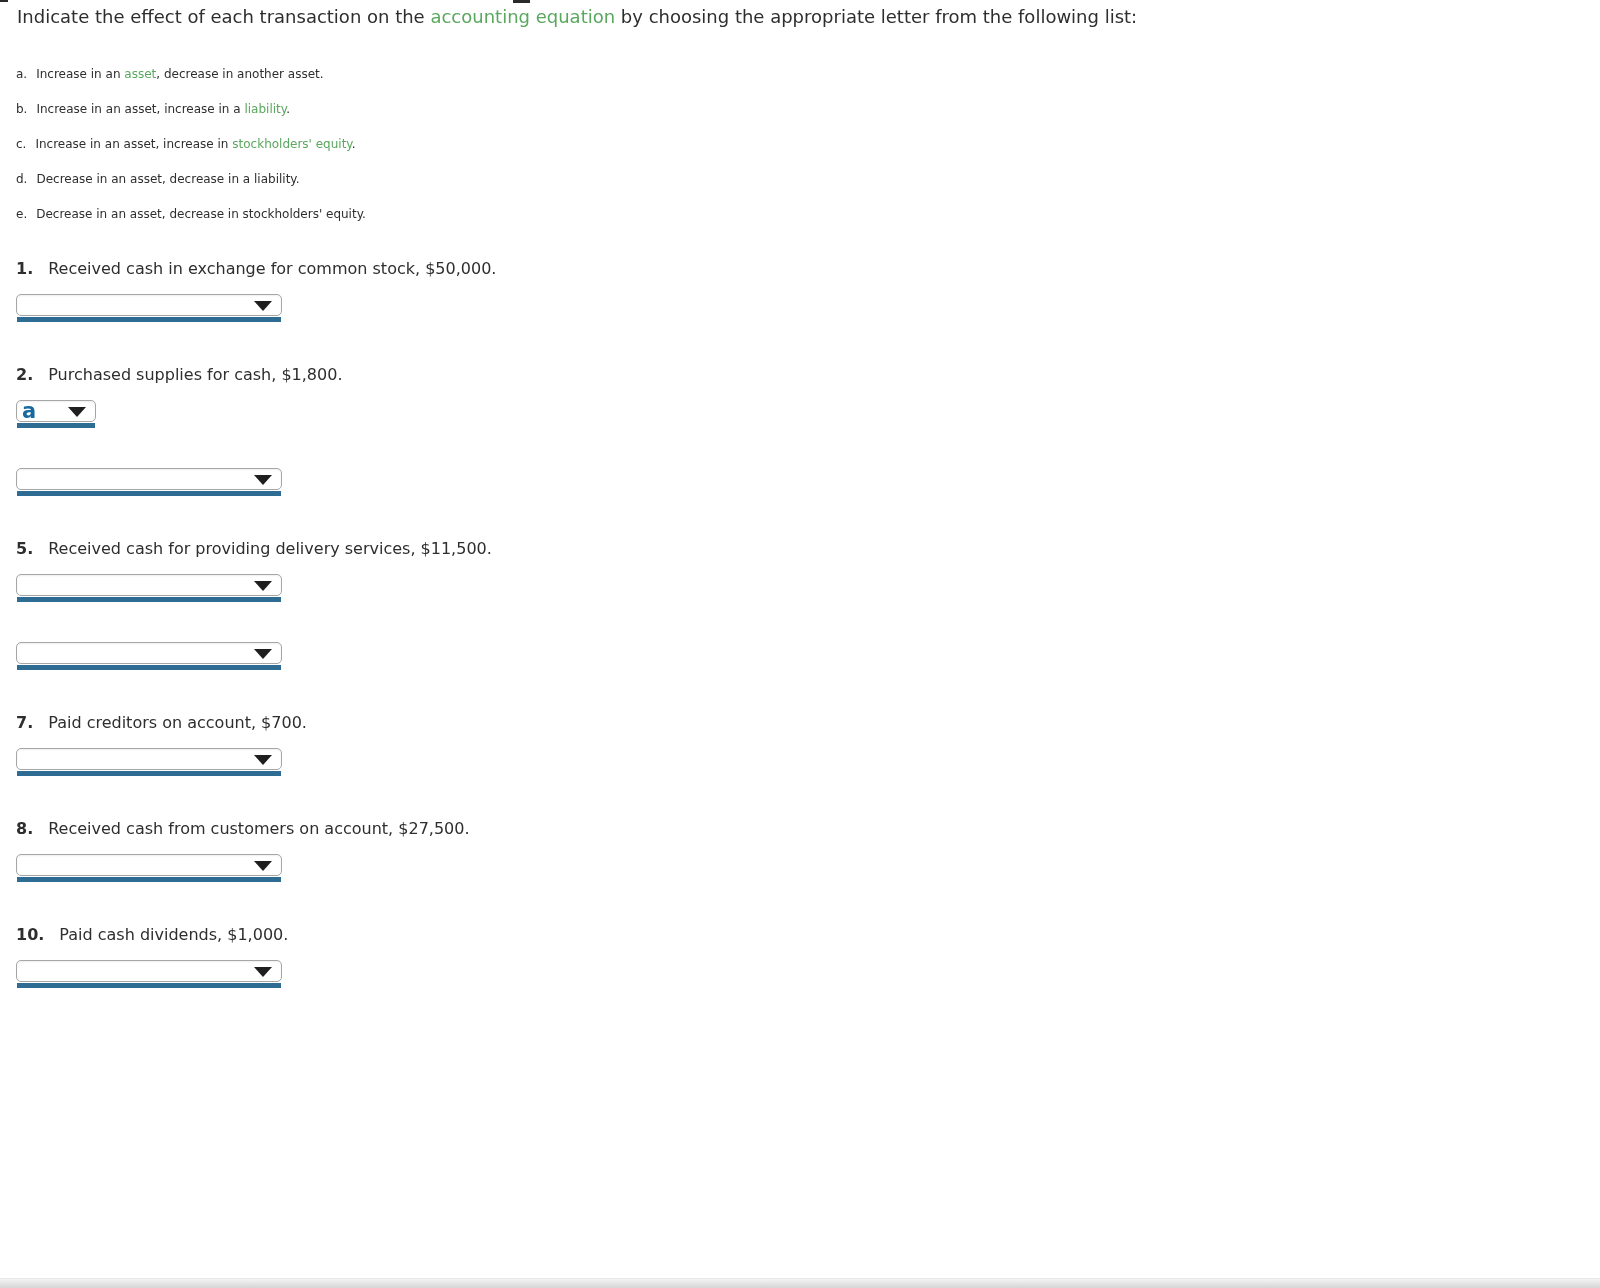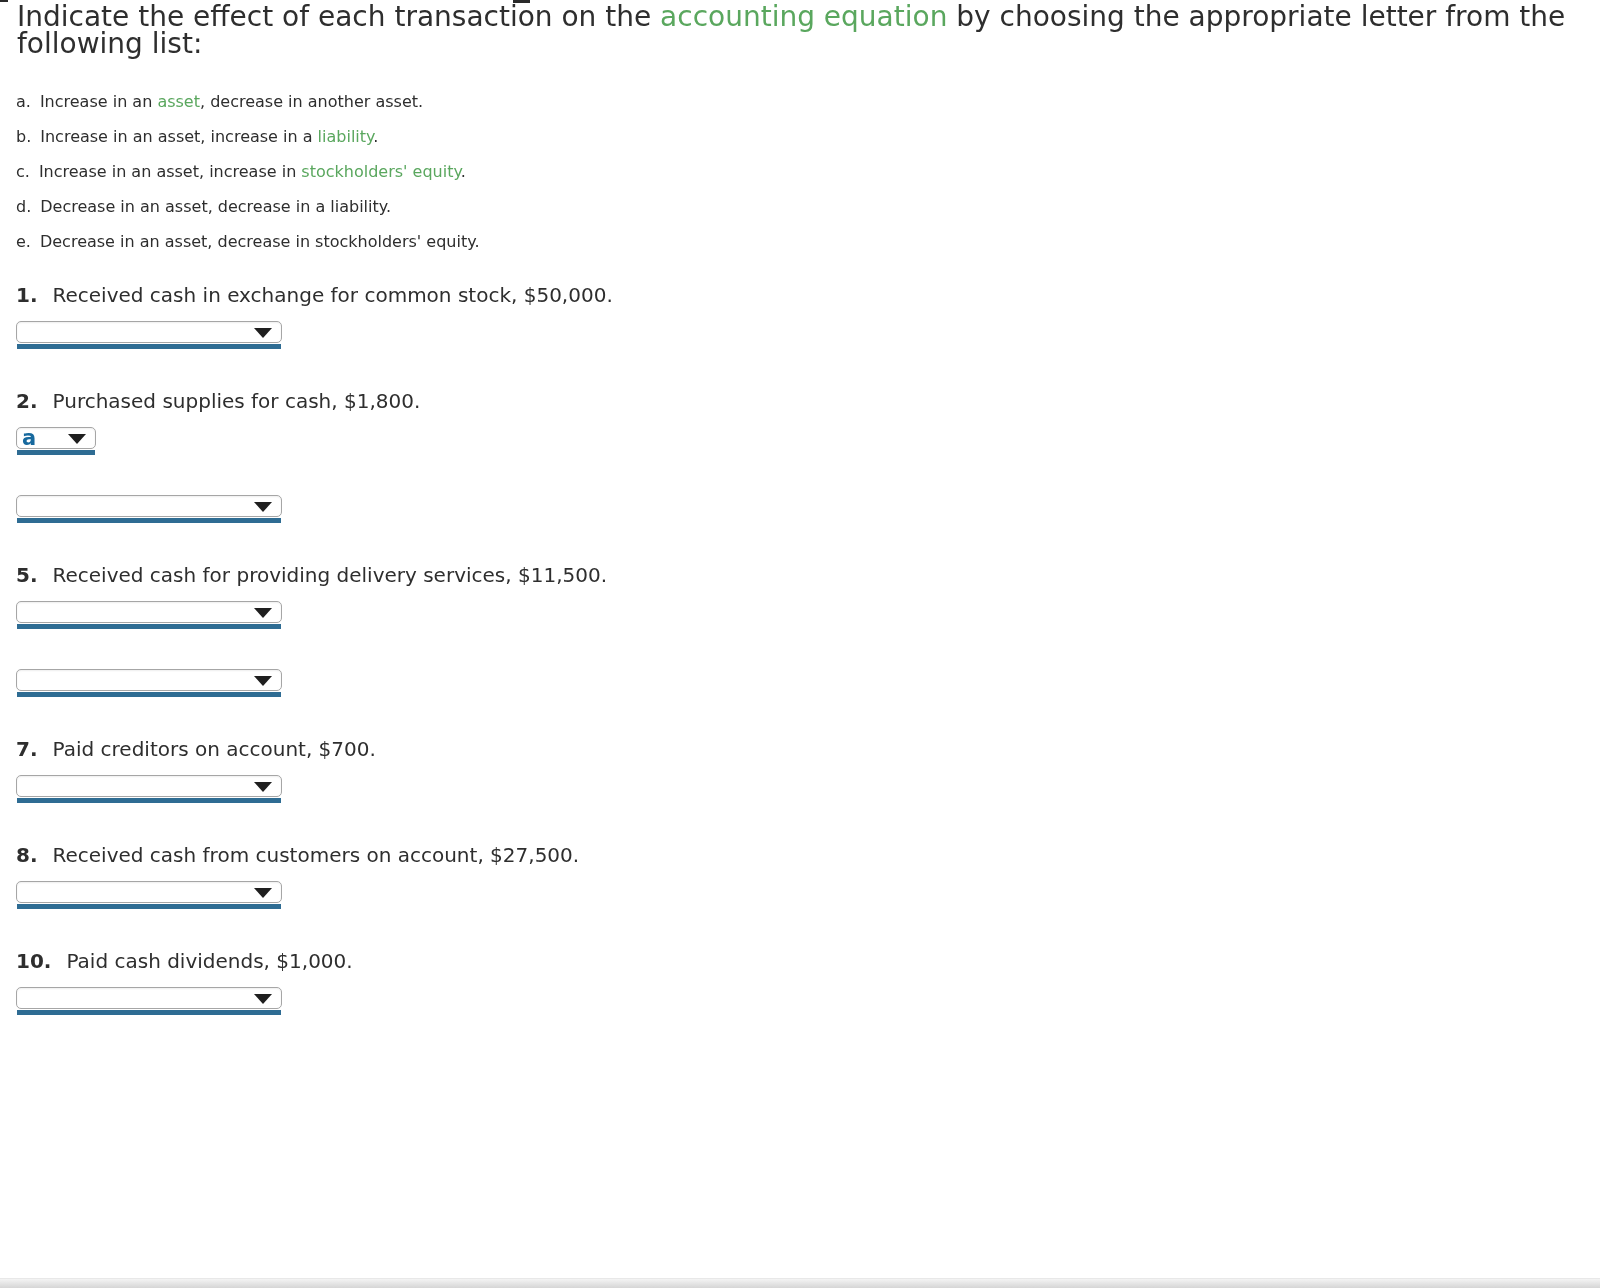--- a/index.html
+++ b/index.html
@@ -18,36 +18,36 @@
   .page { position: relative; width: 100%; height: 100%; }
 
   
   .top-fragment { position: absolute; background: #2a2a2a; }
   .frag-1 { left: 0; top: 0; width: 8px; height: 2px; }
   .frag-2 { left: 513px; top: 0; width: 17px; height: 3px; }
 
   .intro {
     margin: 0;
     padding: 3px 20px 0 17px;
-    font-size: 28px;
+    font-size: 18px;
     line-height: 27px;
   }
   .green-link { color: var(--green, #5aa75e); cursor: pointer; }
 
   .options {
     margin-top: 27px;
     padding-left: 16px;
-    font-size: 16px;
+    font-size: 12px;
   }
   .option-line { line-height: 35px; height: 35px; white-space: pre-wrap; }
   .opt-letter { margin-right: 9px; }
 
   .transactions { margin-top: 24px; padding-left: 16px; }
   .txn { margin-bottom: 40px; }
-  .txn-line { font-size: 20px; line-height: 25px; white-space: pre-wrap; }
+  .txn-line { font-size: 16px; line-height: 25px; white-space: pre-wrap; }
   .txn-num { font-weight: bold; margin-right: 15px; }
 
   .select-wrap { margin-top: 13px; width: 266px; cursor: pointer; }
   .select-wrap.narrow { width: 80px; }
   .select-box {
     position: relative;
     height: 22px;
     box-sizing: border-box;
     background: #ffffff;
     border: 1px solid #a6a6a6;

